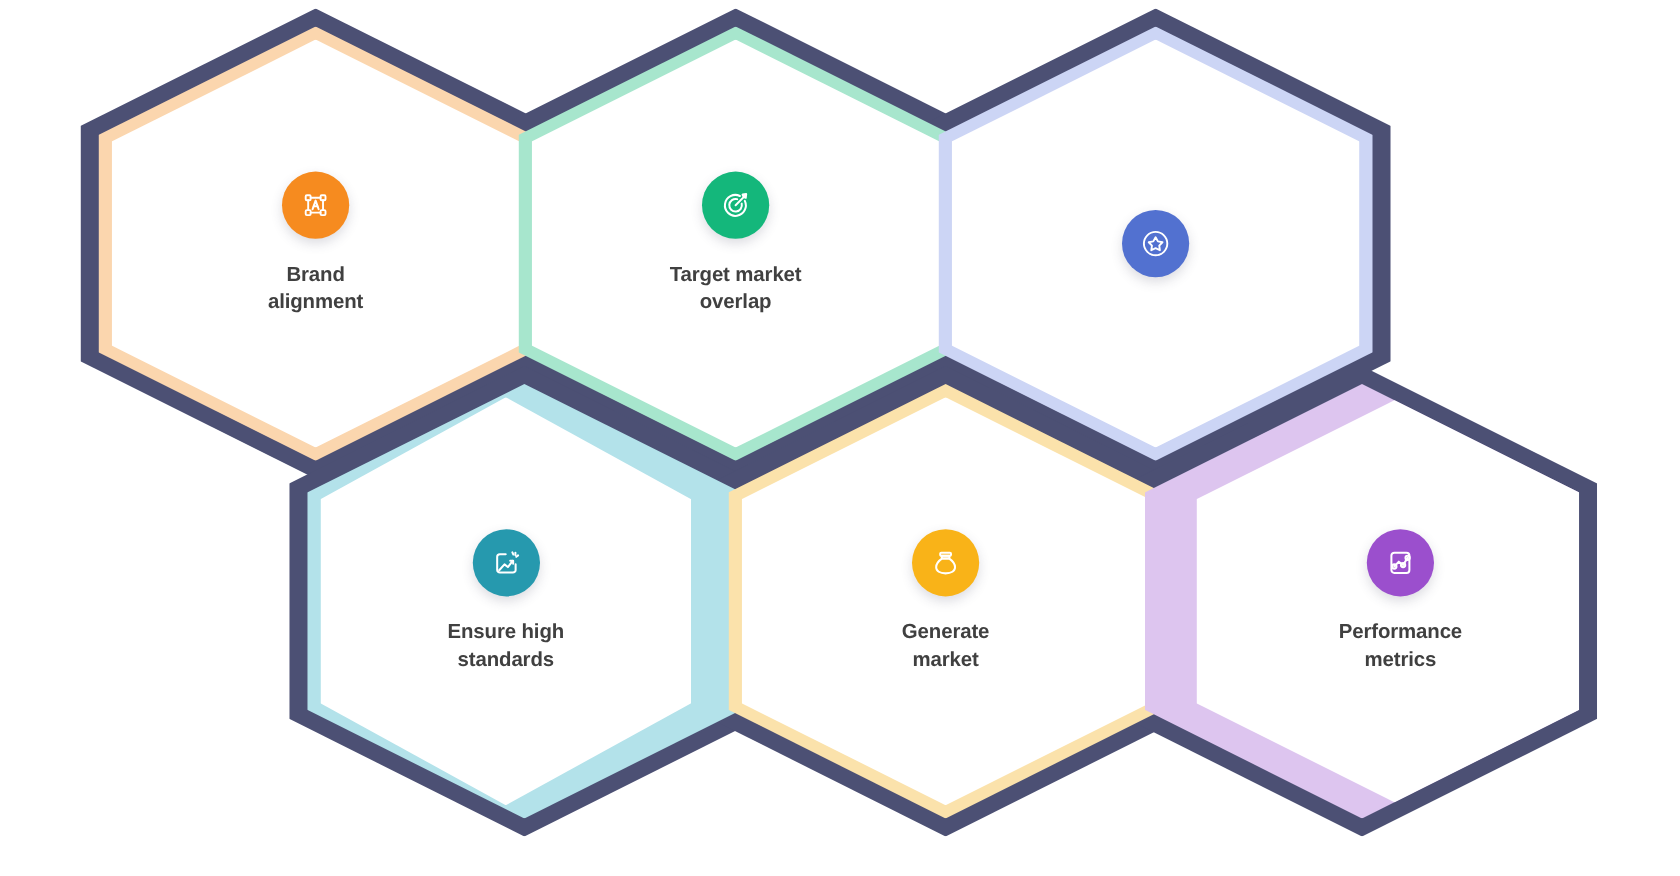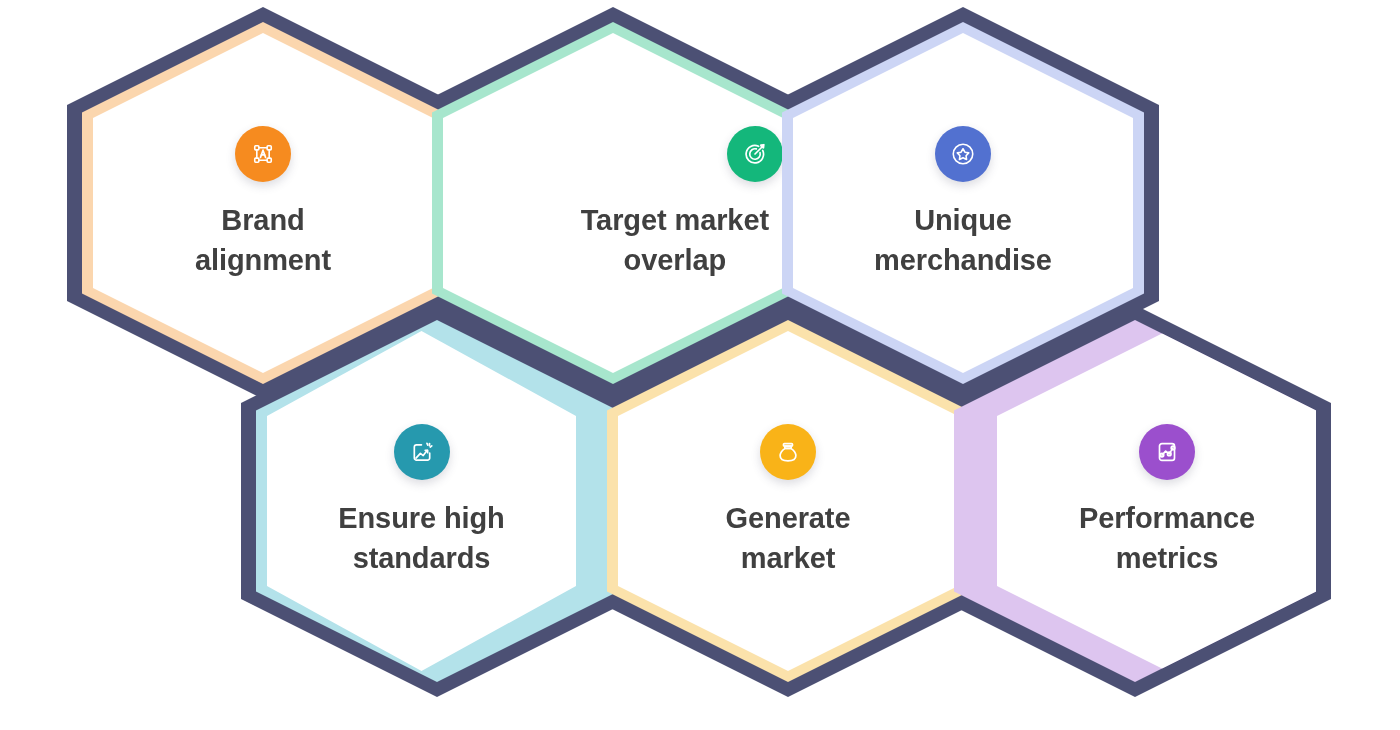--- a/index.html
+++ b/index.html
@@ -61,21 +61,21 @@
   }
   .icon-badge svg {
     width: 30px;
     height: 30px;
     display: block;
   }
 
   
   .hex-label {
     margin-top: 18px;
-    font-size: 29px;
+    font-size: 17px;
     font-weight: bold;
     line-height: 1.38;
     text-align: center;
     color: #404040;
     letter-spacing: -0.1px;
     white-space: pre-line;
     padding: 0 14px;
   }
 </style>
 </head>
@@ -102,21 +102,21 @@
       <line x1="22.6" y1="11.6" x2="22.6" y2="20.4"></line>
       <path d="M13.3 19.6 L16 11.9 L18.7 19.6" stroke-width="1.8"></path>
       <line x1="14.35" y1="17" x2="17.65" y2="17" stroke-width="1.8"></line>
     </svg>
         </div>
         <div class="hex-label" style="color: rgb(64, 64, 64);">Brand
 alignment</div>
       </div>
     </div>
     <div class="hex hex-ring" style="left: 432px; top: 22px; width: 362px; height: 362px; background: rgb(167, 230, 205);">
-      <div class="hex hex-face" style="left: 11px; top: 11px; width: 340px; height: 340px; background: rgb(255, 255, 255); align-items: flex-end;">
+      <div class="hex hex-face" style="left: 11px; top: 11px; width: 340px; height: 340px; background: rgb(255, 255, 255);">
         <div class="icon-badge" style="background: rgb(20, 183, 123);">
     <svg viewBox="0 0 32 32" fill="none" stroke="#fff" stroke-width="1.8" stroke-linecap="round" stroke-linejoin="round">
       <path d="M24.2 12.2a9.3 9.3 0 1 1-4.4-4.4"></path>
       <path d="M21.4 14.6a5.6 5.6 0 1 1-4.0-4.0"></path>
       <path d="M16 16 L23.2 8.8"></path>
       <path d="M22.2 6.6 L25.4 6.1 L25.0 9.4 L23.2 8.8 Z" fill="#fff"></path>
     </svg>
         </div>
         <div class="hex-label" style="color: rgb(64, 64, 64);">Target market
 overlap</div>
@@ -124,22 +124,20 @@
     </div>
     <div class="hex hex-ring" style="left: 782px; top: 22px; width: 362px; height: 362px; background: rgb(204, 213, 245);">
       <div class="hex hex-face" style="left: 11px; top: 11px; width: 340px; height: 340px; background: rgb(255, 255, 255);">
         <div class="icon-badge" style="background: rgb(82, 113, 208);">
     <svg viewBox="0 0 32 32" fill="none" stroke="#fff" stroke-width="1.7" stroke-linecap="round" stroke-linejoin="round">
       <circle cx="16" cy="16" r="10.4"></circle>
       <path d="M16 10.4 L18.05 14.05 L22.1 14.8 L19.25 17.8 L19.8 21.9
                L16 20.05 L12.2 21.9 L12.75 17.8 L9.9 14.8 L13.95 14.05 Z"></path>
     </svg>
         </div>
-        <div class="hex-label" style="color: rgb(64, 64, 64);">Unique
-merchandise</div>
       </div>
     </div>
     <div class="hex hex-ring" style="left: 256px; top: 320px; width: 362px; height: 362px; background: rgb(179, 226, 234);">
       <div class="hex hex-face" style="left: 11px; top: 11px; width: 309px; height: 340px; background: rgb(255, 255, 255);">
         <div class="icon-badge" style="background: rgb(38, 153, 174);">
     <svg viewBox="0 0 32 32" fill="none" stroke="#fff" stroke-width="1.8" stroke-linecap="round" stroke-linejoin="round">
       <path d="M24.2 17.2v5.1a2.4 2.4 0 0 1-2.4 2.4H10.2a2.4 2.4 0 0 1-2.4-2.4
                V10.7a2.4 2.4 0 0 1 2.4-2.4h5.2"></path>
       <path d="M9.6 22.6 L14.3 17.4 L17.3 19.8 L21.6 14.2"></path>
       <path d="M19.4 14.2 h2.6 v2.6"></path>

